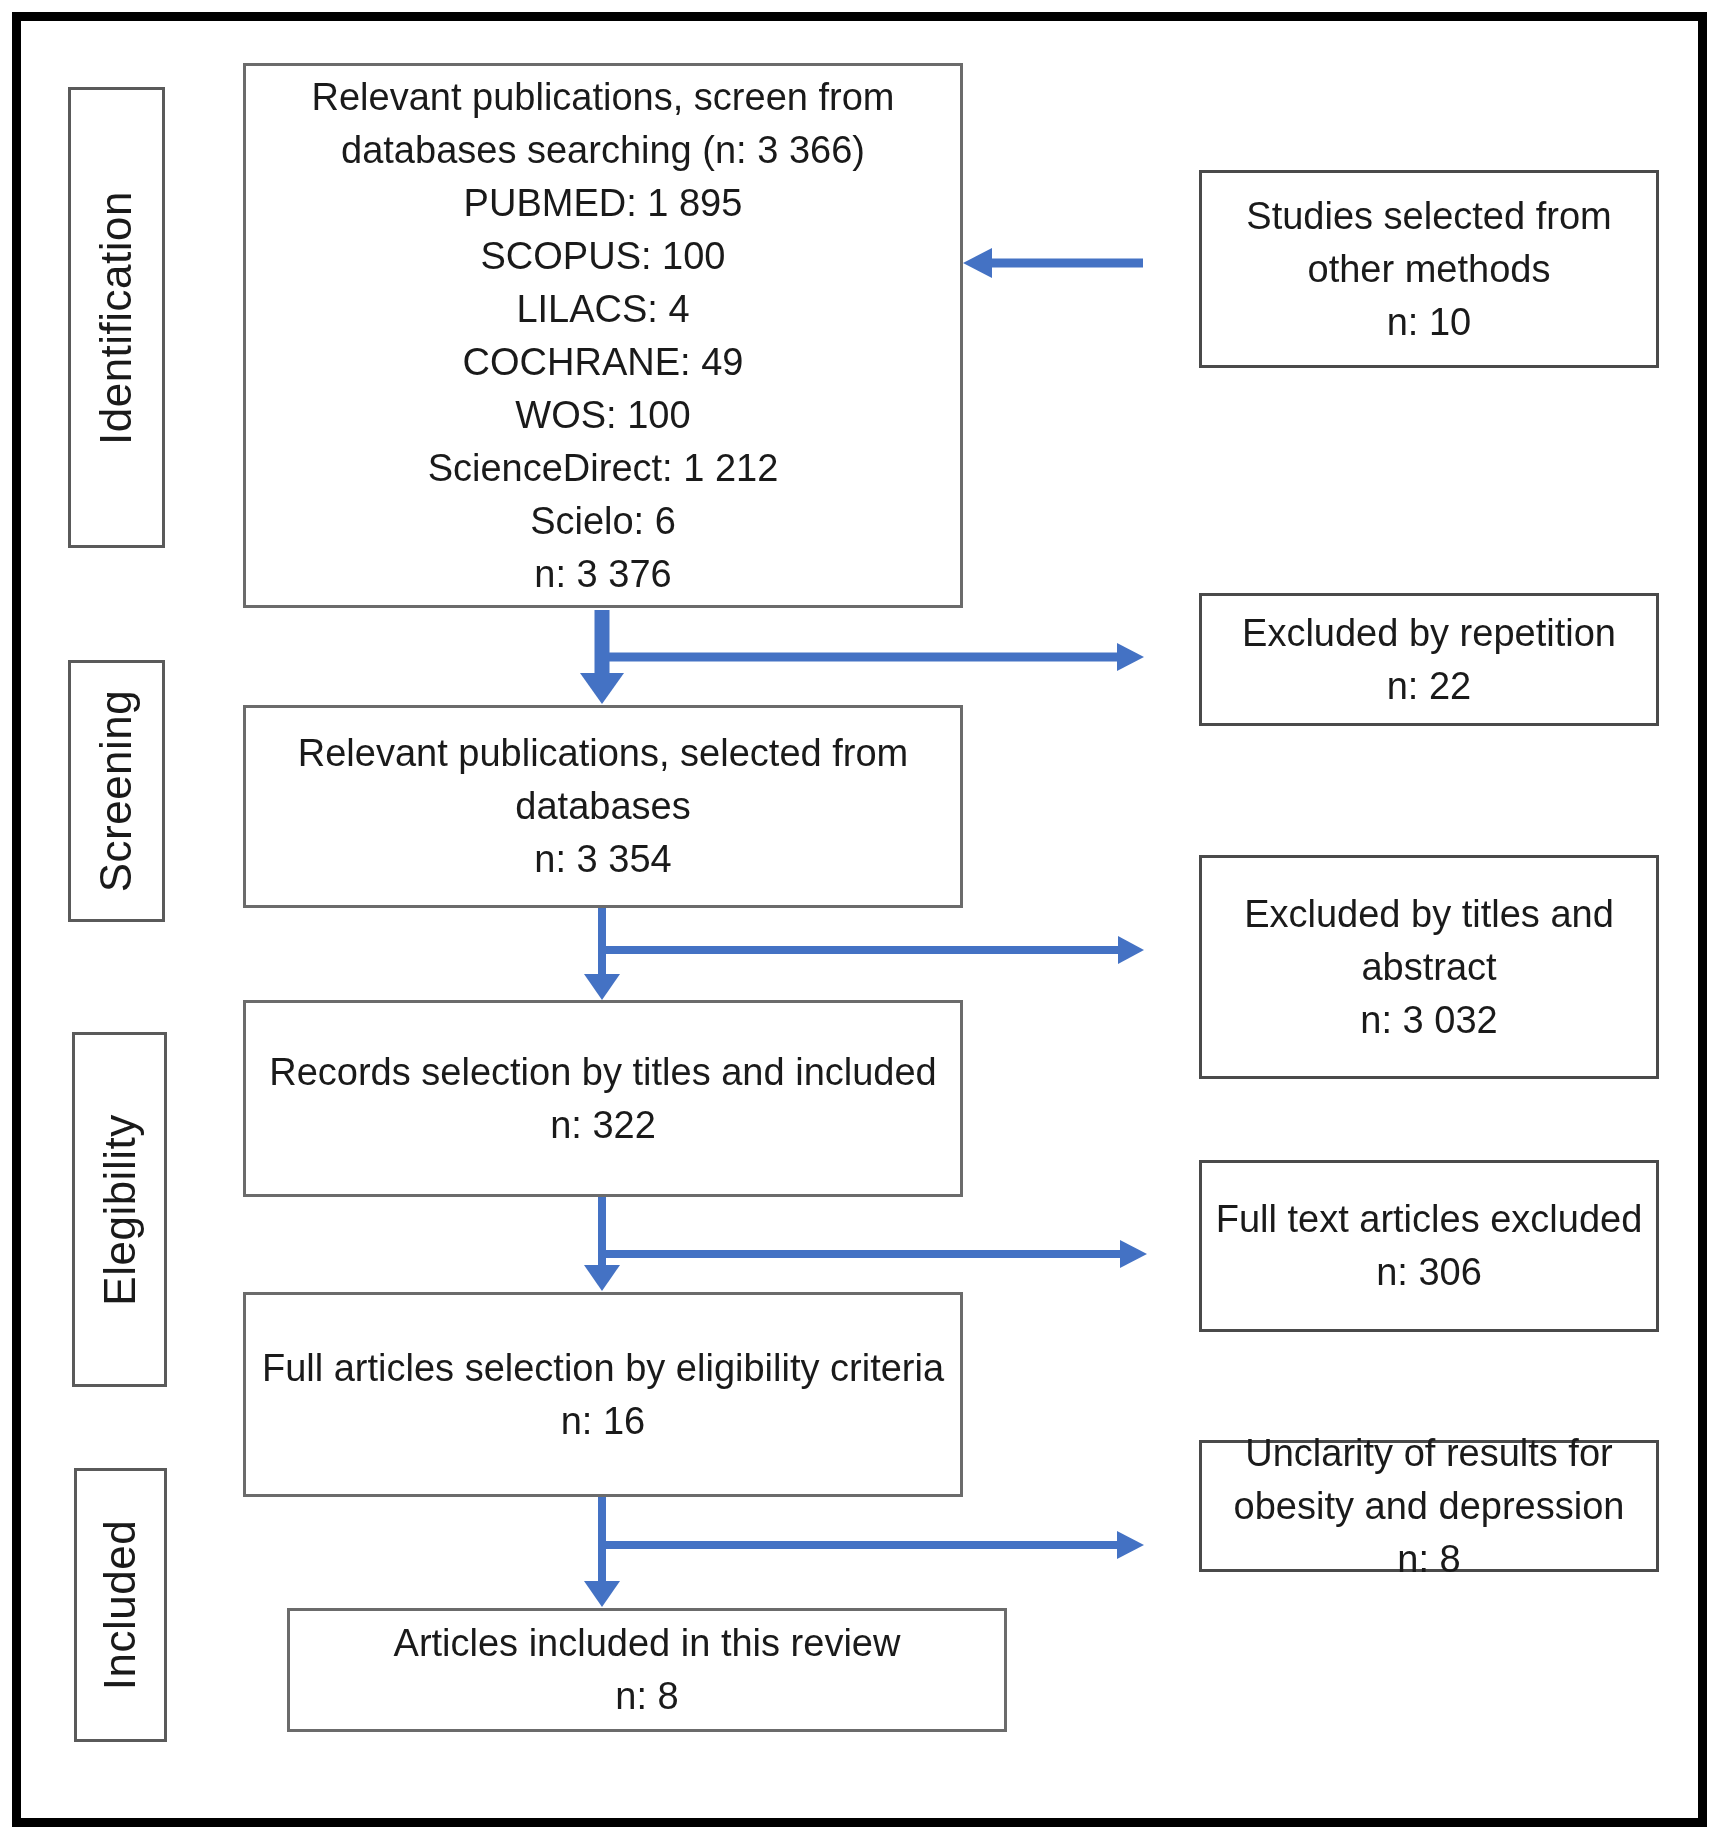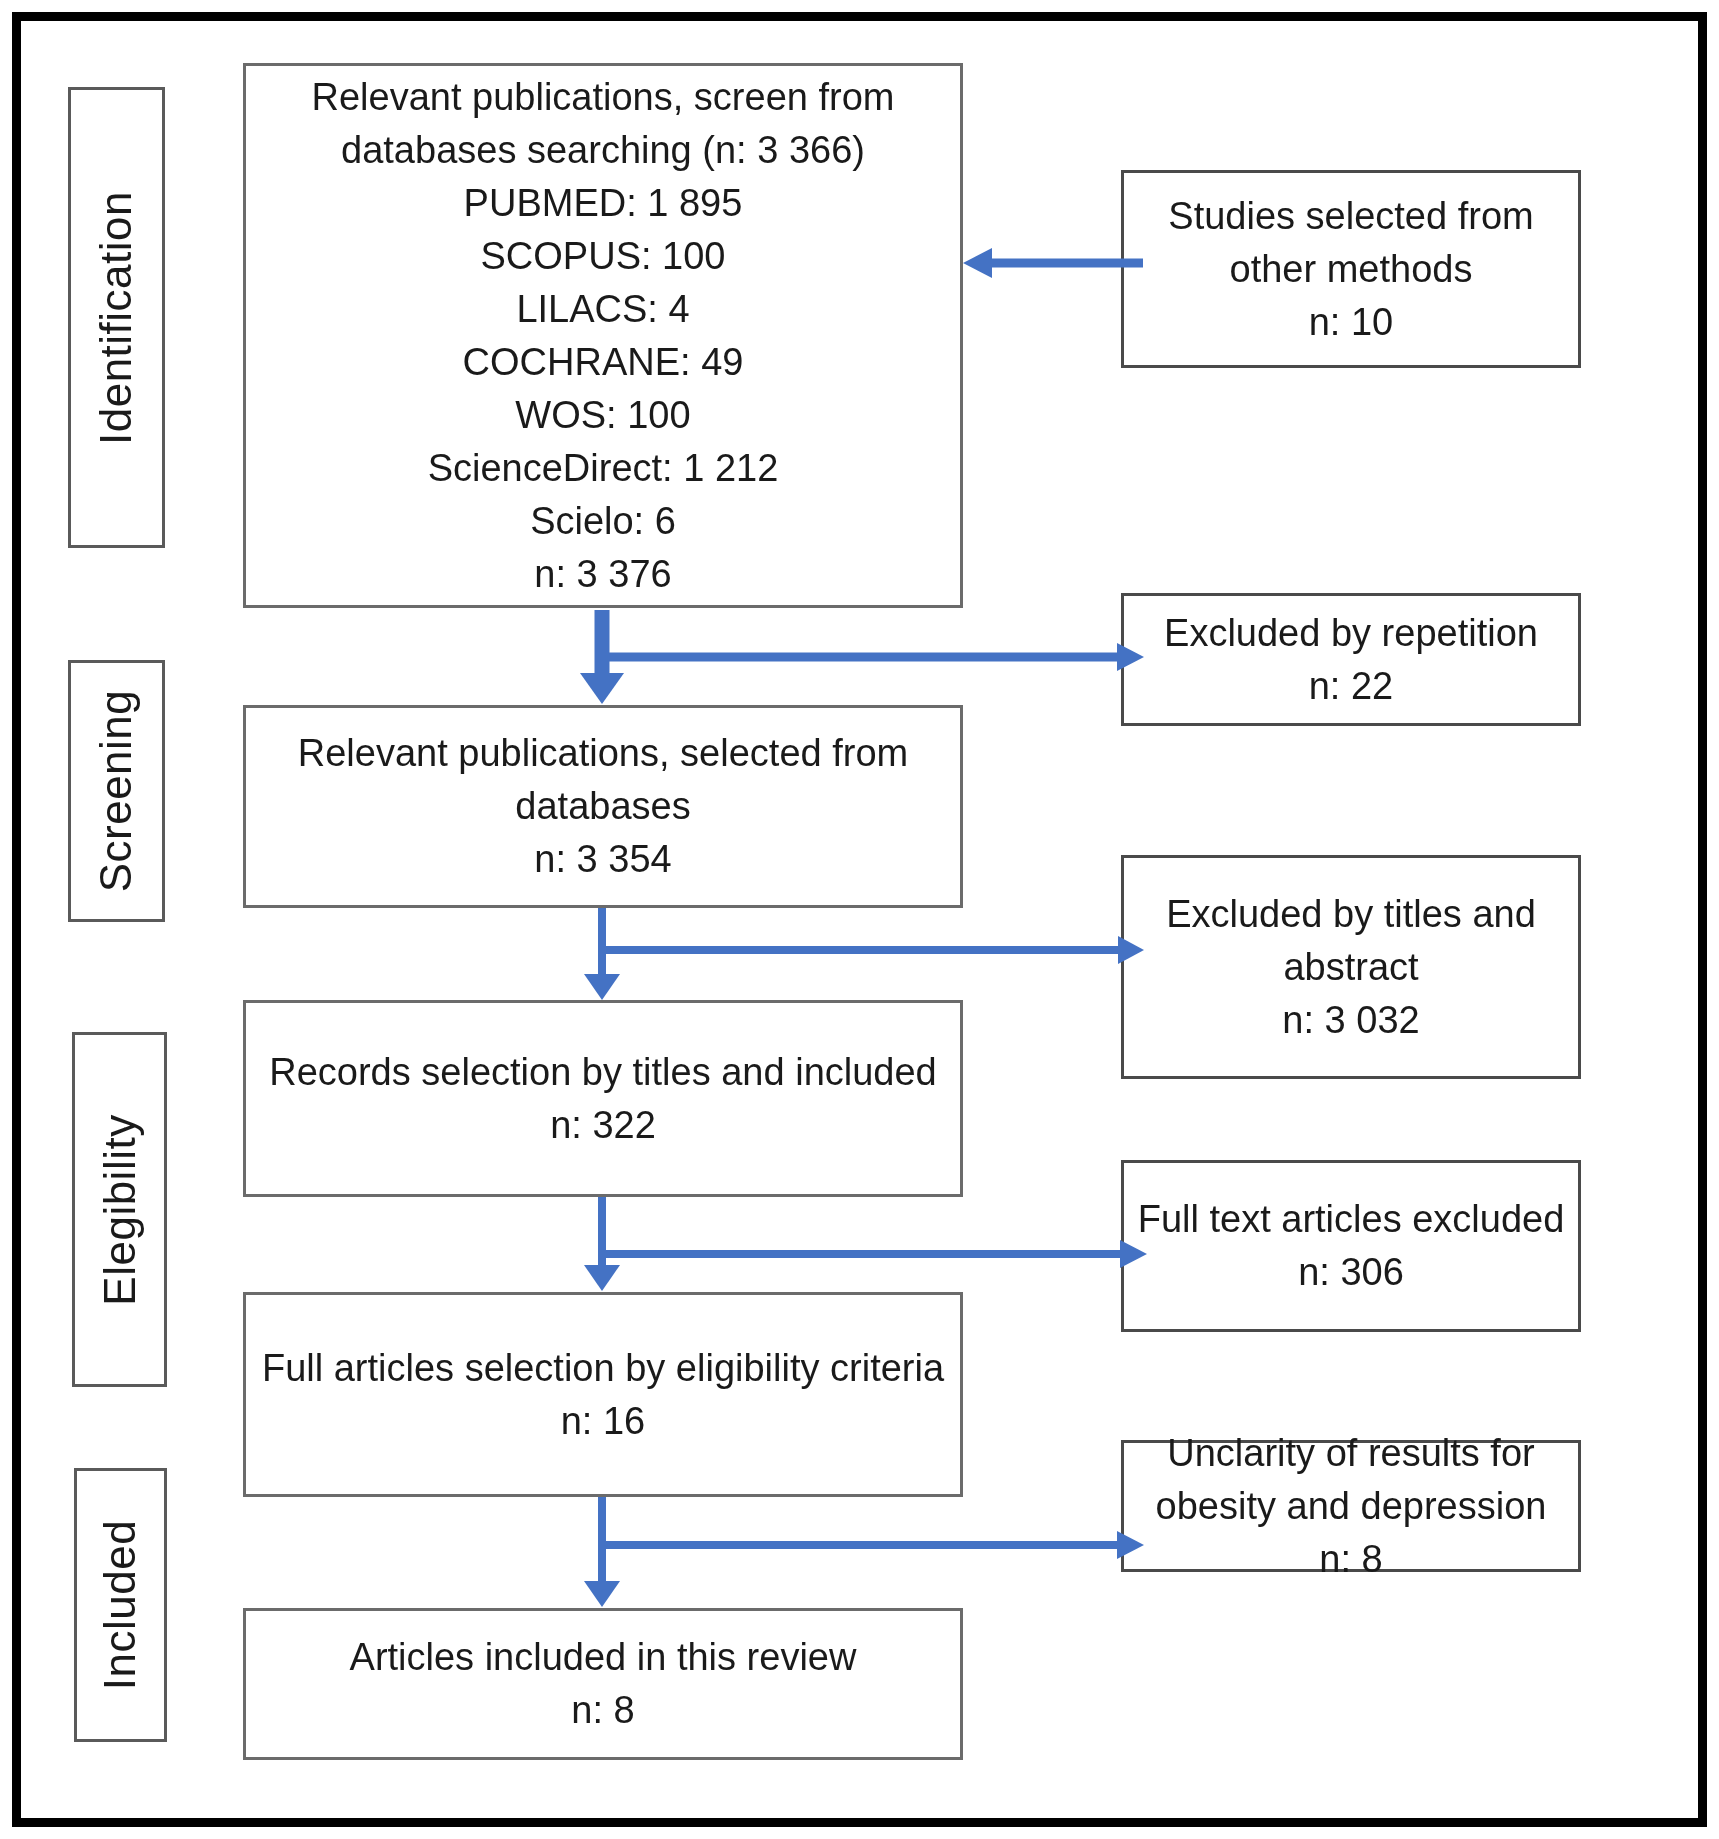--- a/index.html
+++ b/index.html
@@ -36,21 +36,21 @@
     border:3px solid #6b6b6b;
     box-sizing:border-box;
     display:flex;flex-direction:column;justify-content:center;align-items:center;
     text-align:center;
     font-size:38px;
     line-height:53px;
     padding:4px 2px;
   }
   .side-box{
     position:absolute;
-    left:1121px;width:460px;
+    left:1199px;width:460px;
     background:#ffffff;
     border:3px solid #4a4a4a;
     box-sizing:border-box;
     display:flex;flex-direction:column;justify-content:center;align-items:flex-end;
     text-align:center;
     font-size:38px;
     line-height:53px;
     padding:4px 8px;
   }
   .box-line{width:100%;}
@@ -96,21 +96,21 @@
   <div class="main-box" style="top:1000px;height:197px;">
     <div class="box-line">Records selection by titles and included</div>
     <div class="box-line">n: 322</div>
   </div>
 
   <div class="main-box" style="top:1292px;height:205px;">
     <div class="box-line">Full articles selection by eligibility criteria</div>
     <div class="box-line">n: 16</div>
   </div>
 
-  <div class="main-box" style="top:1608px;height:152px;">
+  <div class="main-box" style="top:1608px;height:124px;margin-left:44px;">
     <div class="box-line">Articles included in this review</div>
     <div class="box-line">n: 8</div>
   </div>
 
   <div class="side-box" style="top:170px;height:198px;">
     <div class="box-line">Studies selected from other methods</div>
     <div class="box-line">n: 10</div>
   </div>
 
   <div class="side-box" style="top:593px;height:133px;">

